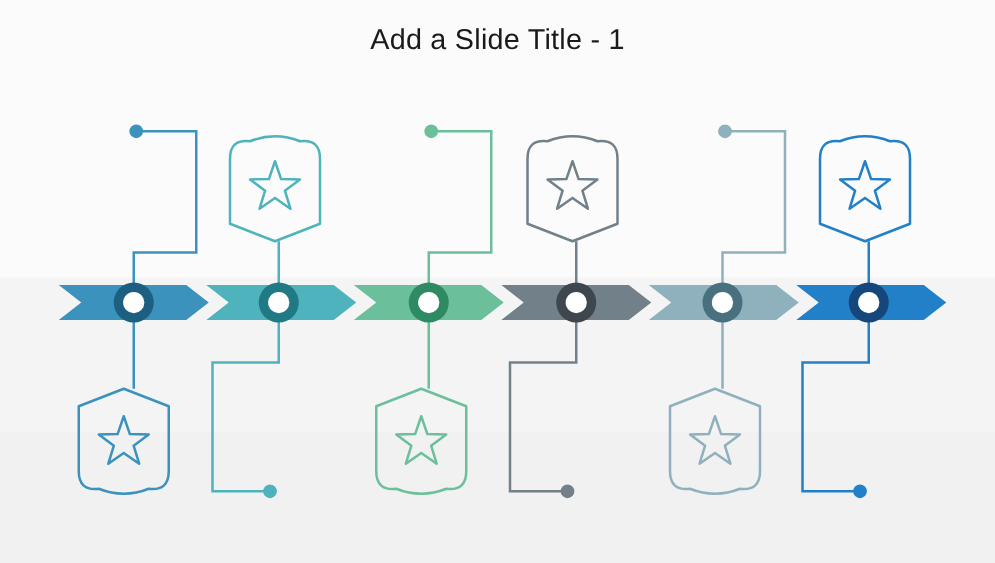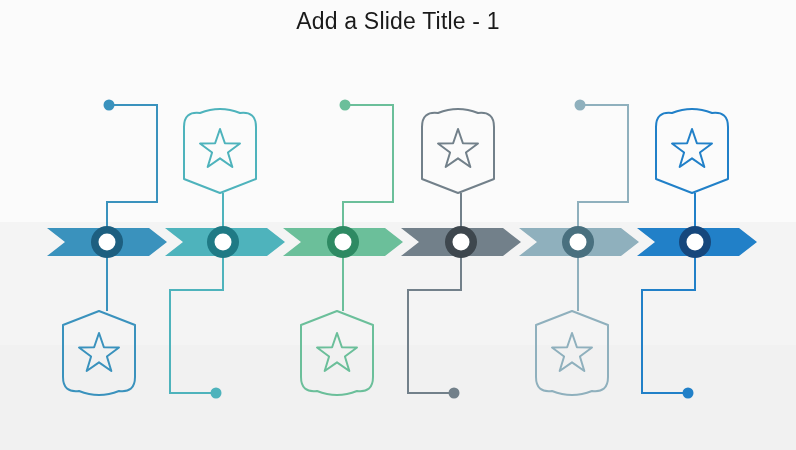--- a/index.html
+++ b/index.html
@@ -22,21 +22,21 @@
     position: absolute;
     left: 0;
     width: 796px;
   }
   .band-top    { top: 0;    height: 222px; background: #fbfbfb; }
   .band-mid    { top: 222px; height: 123px; background: #f4f4f4; }
   .band-bottom { top: 345px; height: 105px; background: #f1f1f1; }
 
   #slide-title {
     position: absolute;
-    top: 8px;
+    top: 18px;
     left: 0;
     width: 796px;
     text-align: center;
     font-size: 23px;
     font-weight: 400;
     color: #1a1a1a;
     letter-spacing: 0.2px;
     font-family: "Liberation Sans", sans-serif;
   }
 

